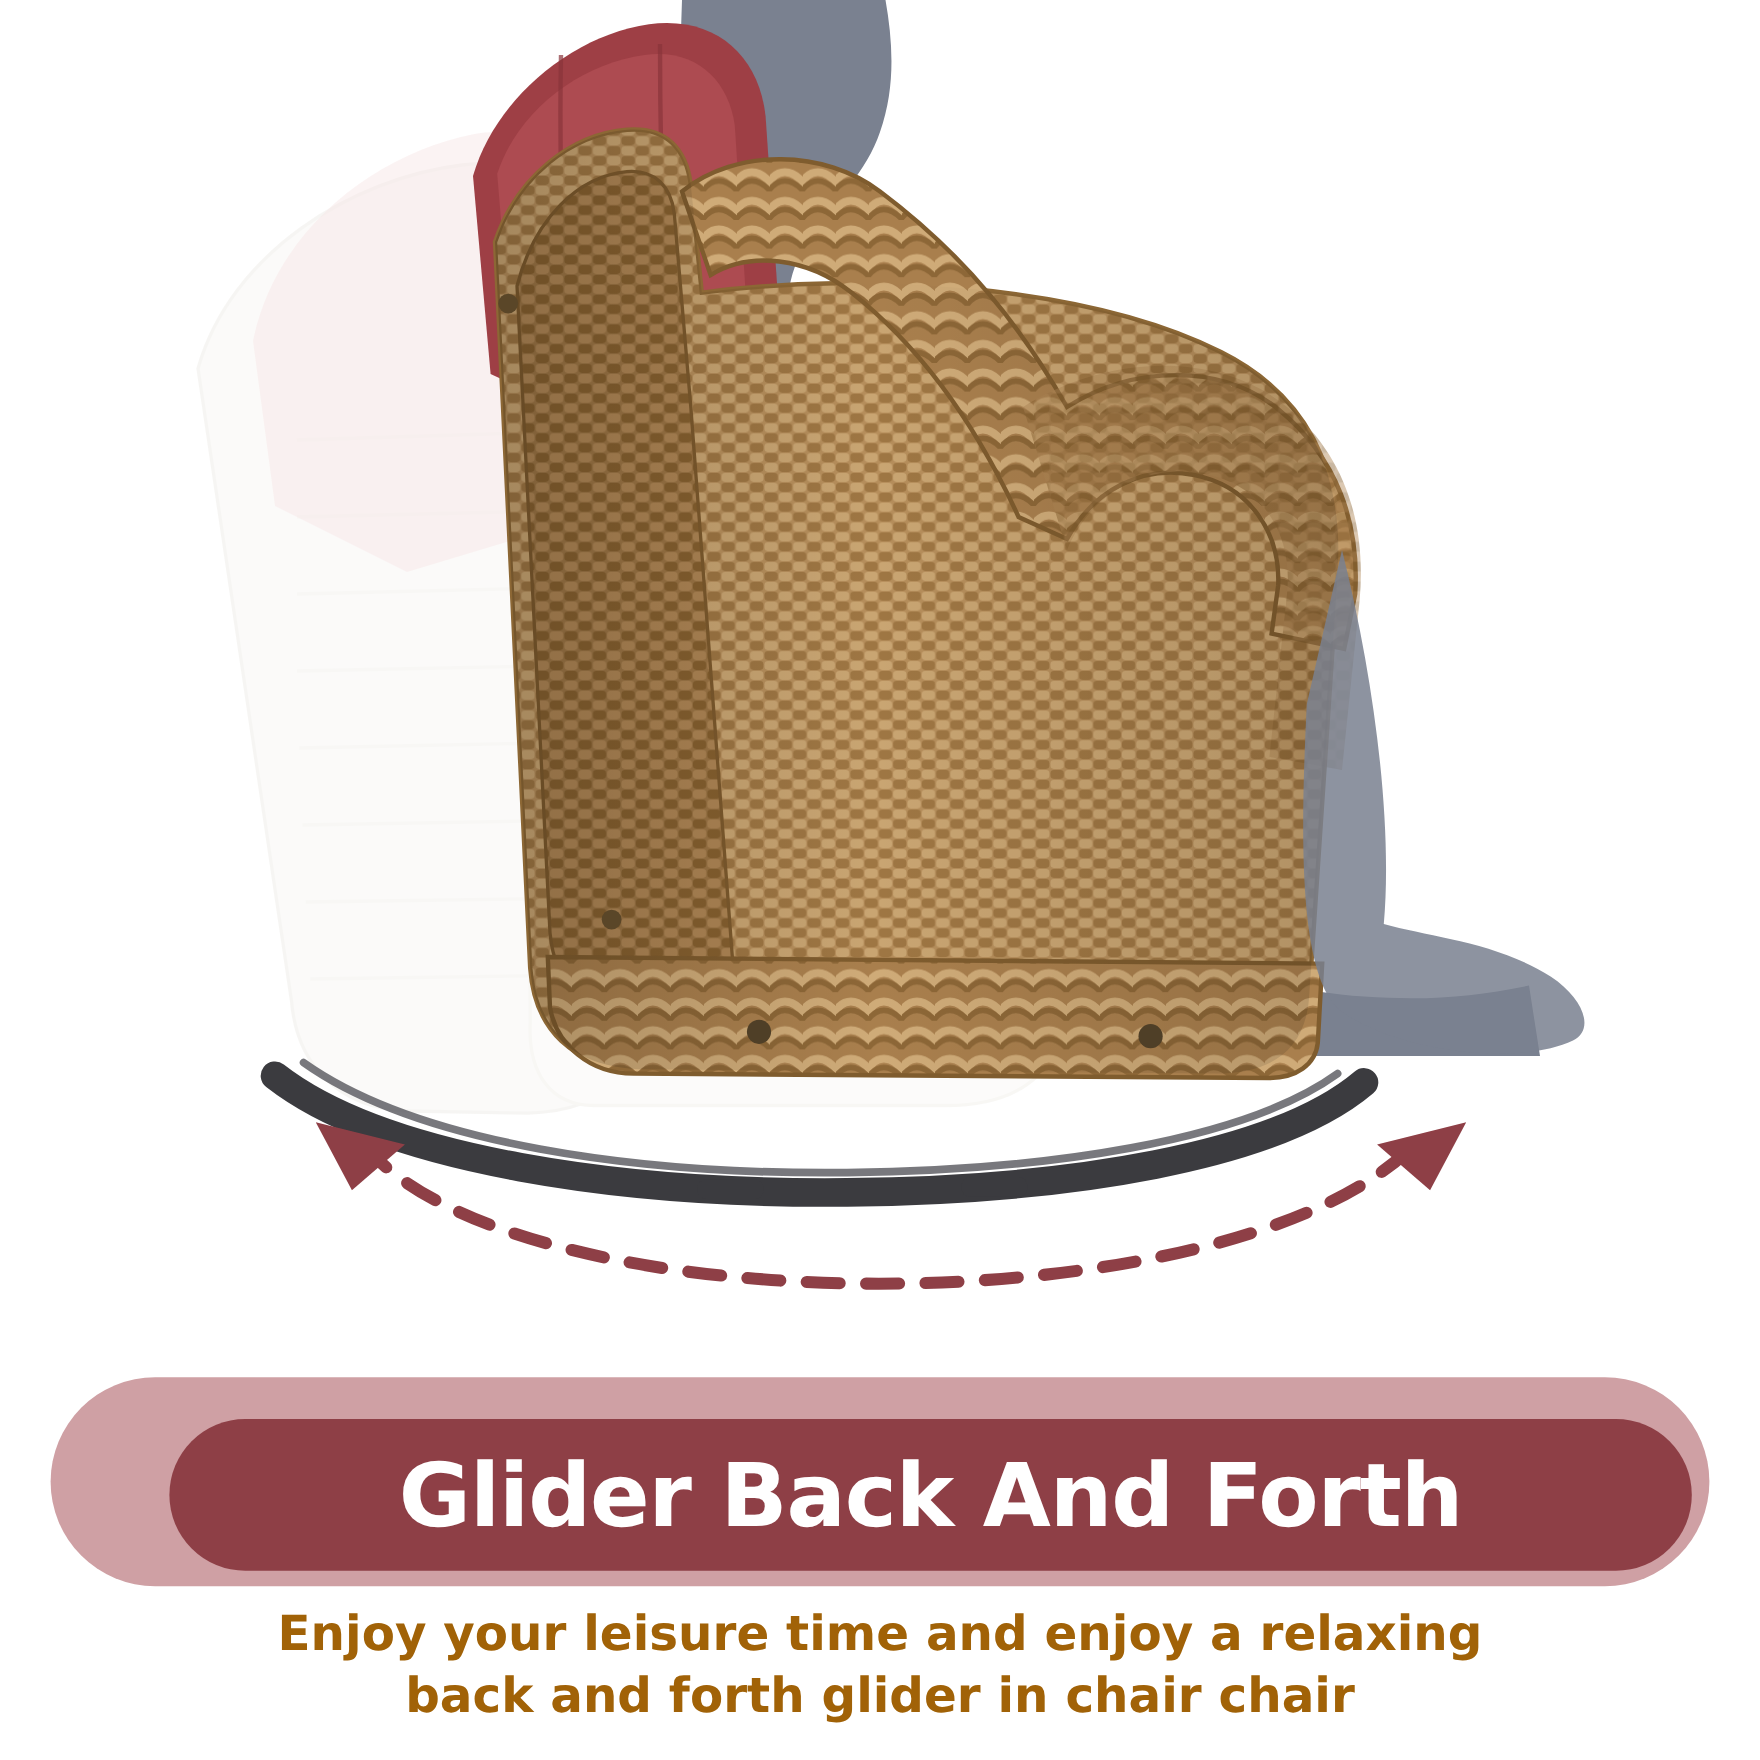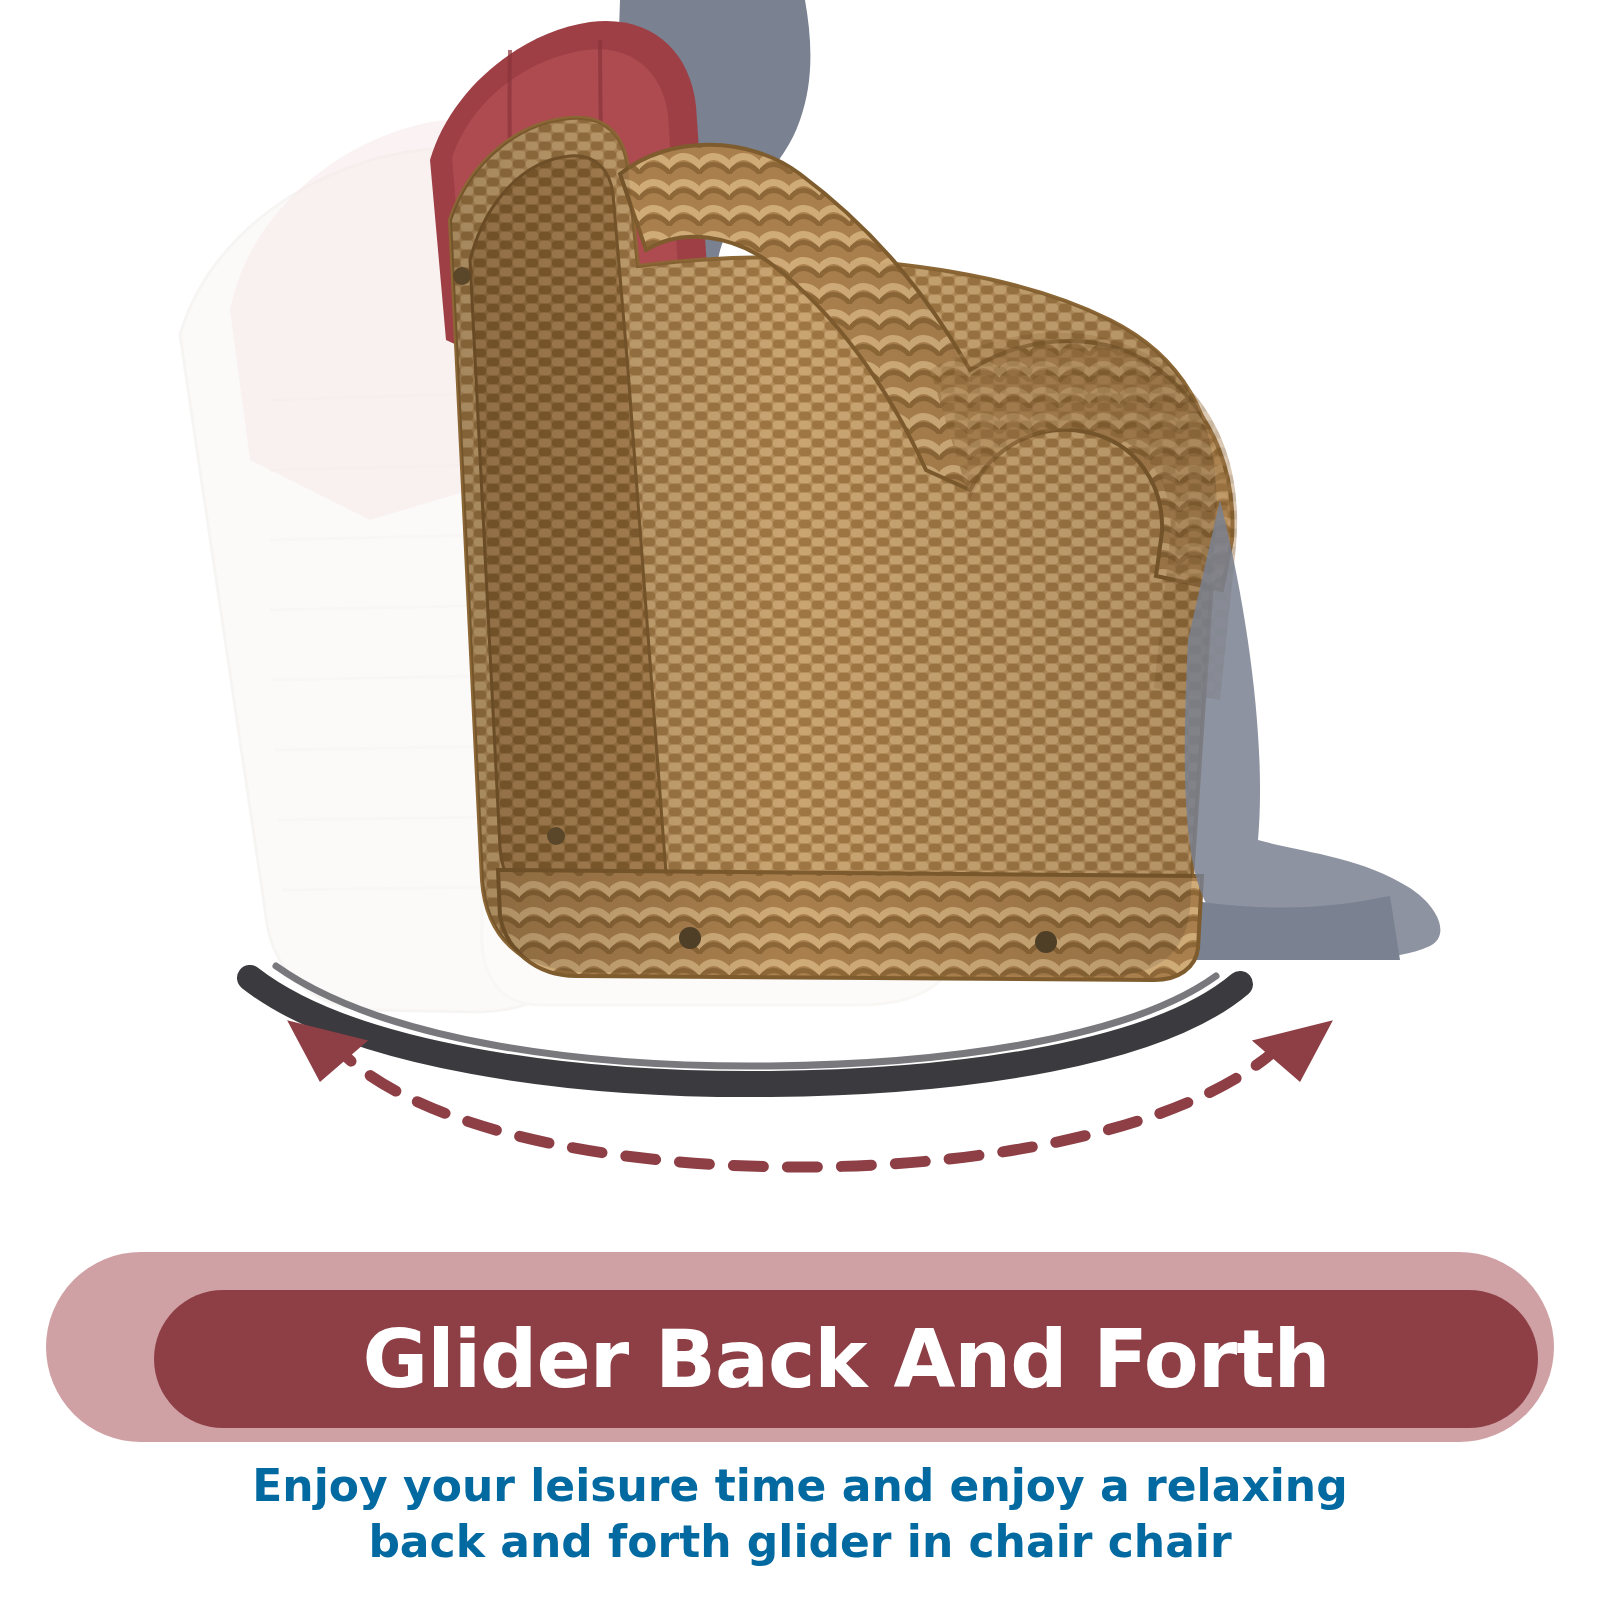--- a/index.html
+++ b/index.html
@@ -82,21 +82,21 @@
     letter-spacing: -1px;
     font-family: "DejaVu Sans", sans-serif;
     white-space: nowrap;
   }
   #subcaption {
     position: absolute;
     left: 0;
     top: 218px;
     width: 1600px;
     text-align: center;
-    color: #0369a1;
+    color: #a16207;
     font-size: 44px;
     font-weight: bold;
     line-height: 1.28;
     font-family: "DejaVu Sans", sans-serif;
   }
 </style>
 </head>
 <body>
 
 <div id="stage">

